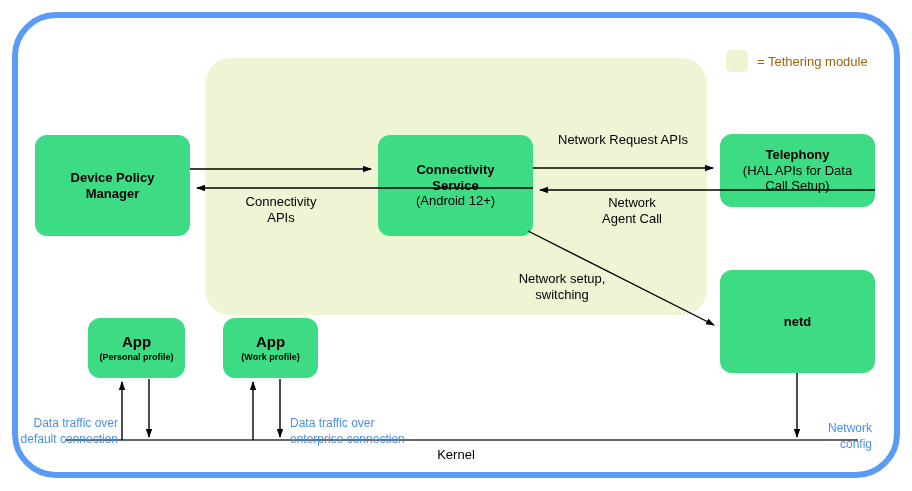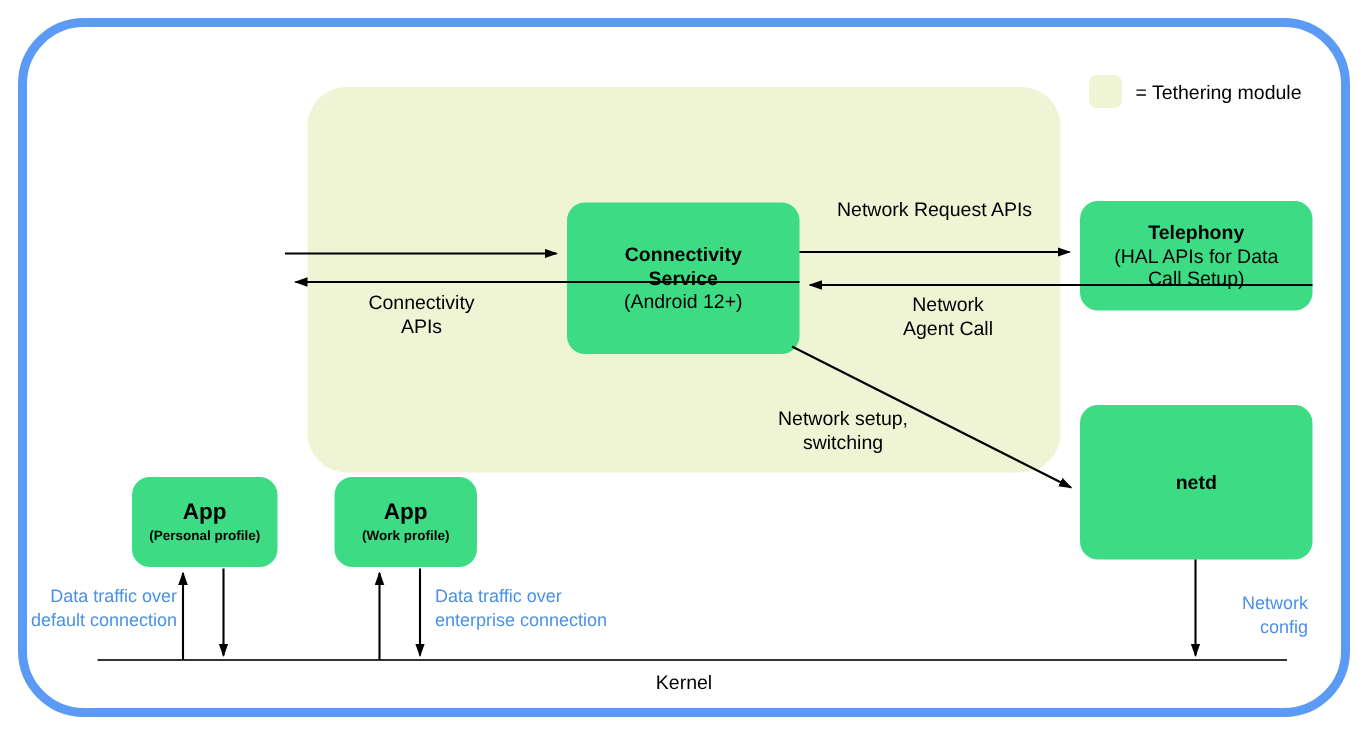--- a/index.html
+++ b/index.html
@@ -80,20 +80,21 @@
     text-align: center;
     line-height: 1.25;
     white-space: nowrap;
   }
   .blue-label {
     position: absolute;
     font-size: 12px;
     color: #4a90e8;
     line-height: 1.3;
     white-space: nowrap;
+    margin-top: 26px;
   }
   .blue-label.right-al { text-align: right; }
   .kernel-label {
     position: absolute;
     font-size: 13px;
     color: #000000;
     text-align: center;
     width: 100%;
     left: 0;
     top: 447px;
@@ -114,39 +115,43 @@
     gap: 9px;
   }
   .legend-swatch {
     width: 22px;
     height: 22px;
     background: #eef4d4;
     border-radius: 5px;
   }
   .legend-text {
     font-size: 13px;
-    color: #000000;
+    color: #a16207;
     white-space: nowrap;
     text-align: right;
   }
 </style>
 </head>
 <body>
 
 <div id="canvas">
 
   <div class="frame"></div>
 
   <div class="tether-region"></div>
 
   <div class="legend">
     <div class="legend-swatch"></div>
     <div class="legend-text">= Tethering module</div>
   </div>
 
+  <div class="node" id="dpm">
+    <div class="t-bold">Device Policy</div>
+    <div class="t-bold">Manager</div>
+  </div>
 
   <div class="node" id="cs">
     <div class="t-bold">Connectivity</div>
     <div class="t-bold">Service</div>
     <div class="t-reg">(Android 12+)</div>
   </div>
 
   <div class="node" id="tel">
     <div class="t-bold">Telephony</div>
     <div class="t-reg">(HAL APIs for Data</div>

